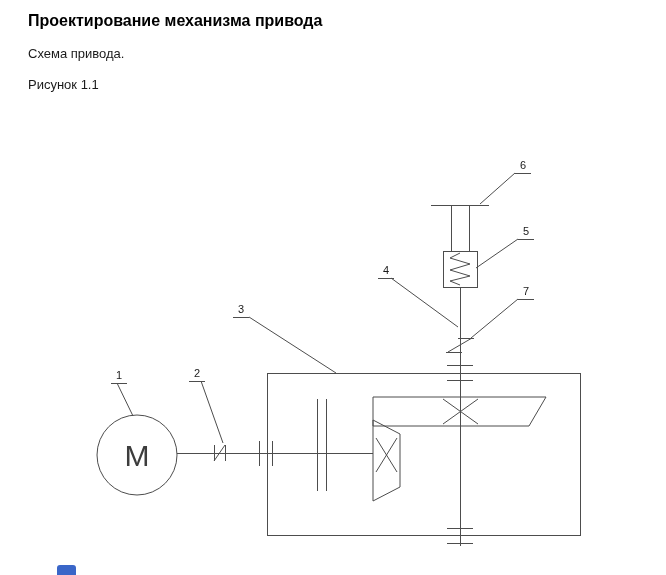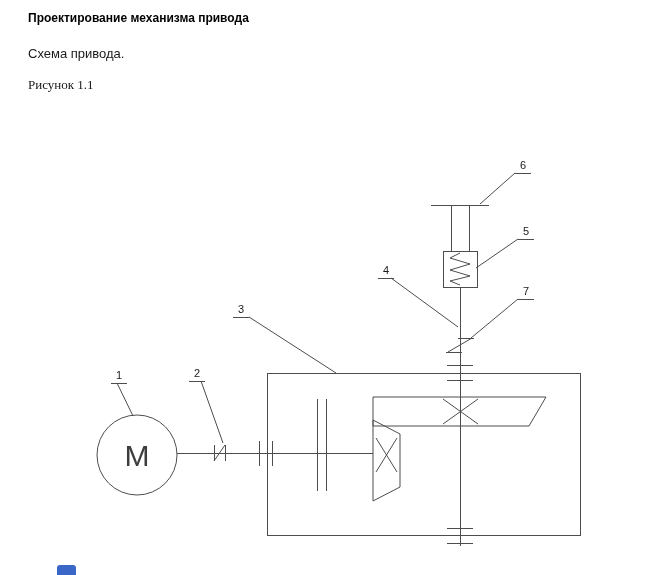--- a/index.html
+++ b/index.html
@@ -6,25 +6,25 @@
   html,body { width:666px; height:575px; }
   body {
     position:relative;
     background:#ffffff;
     font-family:"Liberation Sans", sans-serif;
     overflow:hidden;
     color:#000;
   }
   .page-title {
     position:absolute; left:28px; top:11px;
-    font-size:12px; font-weight:bold; color:#000; line-height:1.2;
+    font-size:16px; font-weight:bold; color:#000; line-height:1.2;
   }
   .caption { position:absolute; left:28px; font-size:13px; color:#1a1a1a; line-height:1.2; }
   .caption-scheme { top:46px; }
-  .caption-figure { top:77px;font-family:Liberation Serif, serif; }
+  .caption-figure { top:77px; }
   svg.scheme { position:absolute; left:0; top:0; }
   .ln { stroke:#4d4d4d; stroke-width:1; fill:none; shape-rendering:crispEdges; }
   .lnd { stroke:#4d4d4d; stroke-width:1; fill:none; }
   .num {
     font-size:11px; fill:#1a1a1a;
     font-family:"Liberation Sans", sans-serif;
     text-anchor:middle;
   }
   .motor-m {
     font-size:30px; fill:#3d3d3d; font-weight:400;

